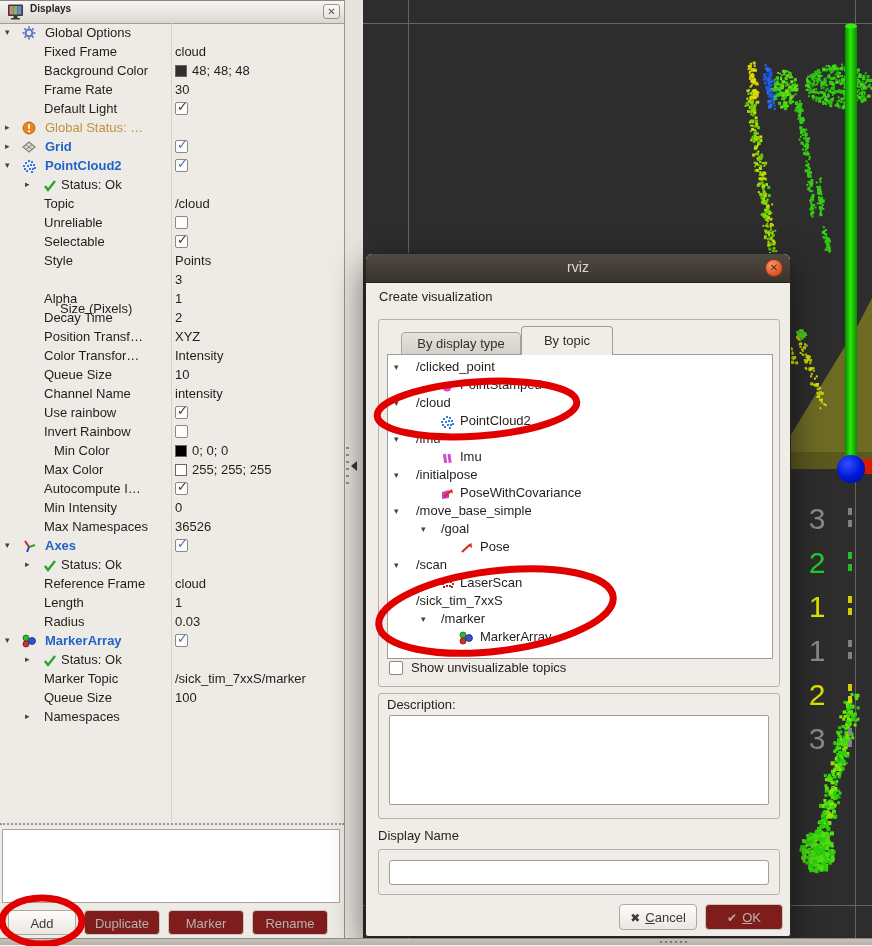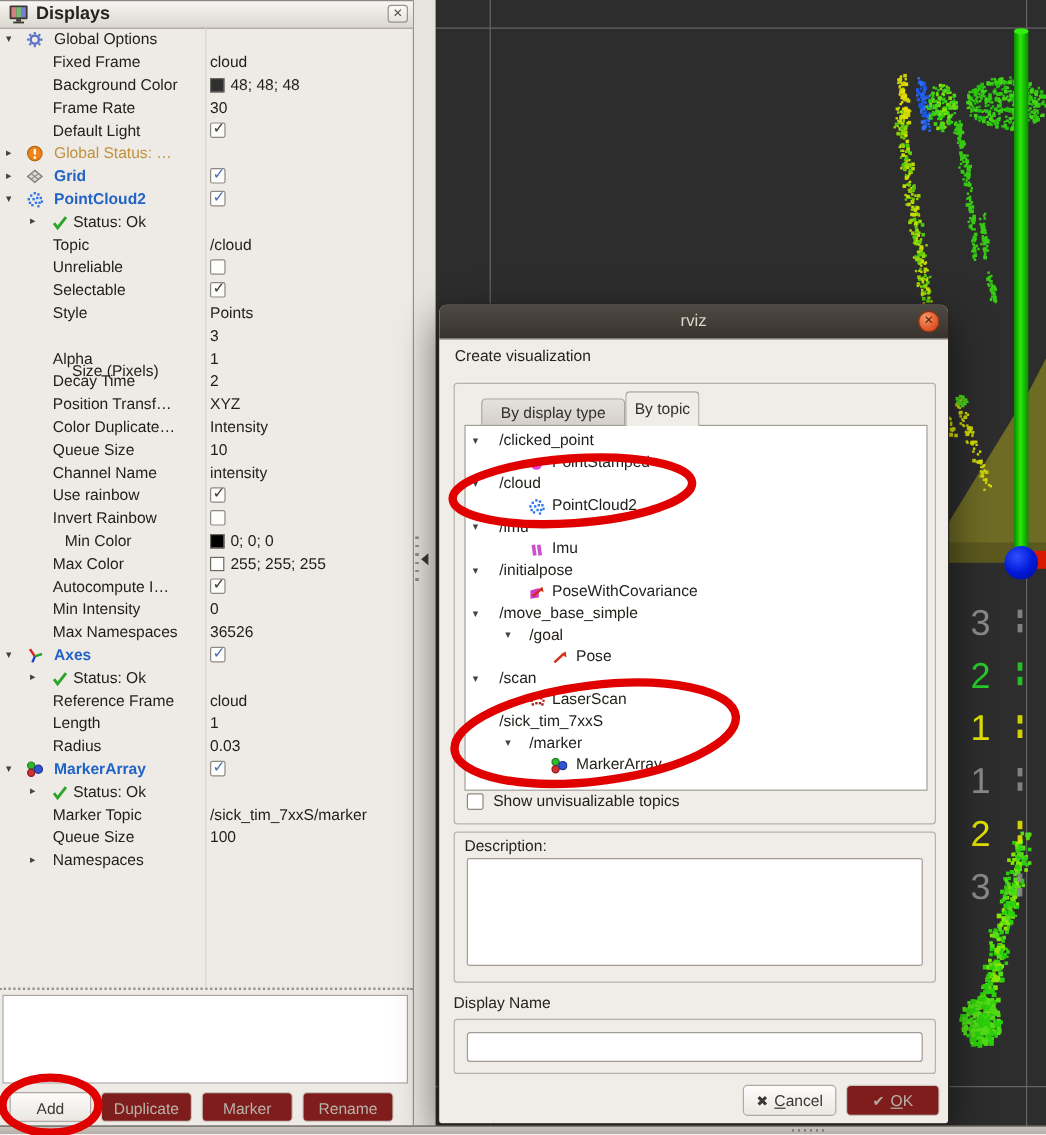--- a/index.html
+++ b/index.html
@@ -3,21 +3,21 @@
 <meta charset="utf-8">
 <style>
   html,body{margin:0;padding:0;background:#555;}
   #root{position:relative;width:872px;height:946px;overflow:hidden;background:#2d2d2d;
         font-family:"Liberation Sans","DejaVu Sans",sans-serif;-webkit-font-smoothing:antialiased;}
   
   .panel{position:absolute;left:0;top:0;width:344px;height:938px;background:#eeebe6;
          border-right:1px solid #98938c;z-index:5;}
   .panel-title{position:relative;height:22px;background:linear-gradient(#f8f6f3,#dbd7d0);
                border-top:1px solid #8d8982;border-bottom:1px solid #a29d96;}
-  .panel-title-text{position:absolute;left:30px;top:2px;font-size:15px;font-weight:bold;color:#26231f;}
+  .panel-title-text{position:absolute;left:30px;top:2px;font-size:10px;font-weight:bold;color:#26231f;}
   .panel-title-icon{position:absolute;left:7px;top:3px;}
   .panel-close{position:absolute;right:4px;top:3px;width:17px;height:15px;box-sizing:border-box;
                background:linear-gradient(#fbfaf8,#e6e3dd);border:1px solid #98938c;border-radius:3px;
                font-size:10px;line-height:13px;text-align:center;color:#55514b;cursor:default;}
   #disp-rows{position:absolute;left:0;top:23px;width:344px;height:800px;overflow:hidden;}
   .vsep{position:absolute;left:171px;top:0;width:1px;height:799px;background:#d7d3cc;}
   .drow{position:absolute;left:0;width:344px;height:19px;font-size:13px;color:#211e1a;}
   .drow .ar{position:absolute;top:3px;font-size:9px;color:#45423d;}
   .drow .ic{position:absolute;top:2px;width:14px;height:14px;}
   .drow .lb{position:absolute;top:1px;white-space:nowrap;}
@@ -51,21 +51,21 @@
   .dlg-title-text{display:block;text-align:center;line-height:27px;font-size:14px;color:#dcd8cf;}
   .dlg-close{position:absolute;right:7px;top:5px;width:18px;height:18px;box-sizing:border-box;border-radius:50%;
              background:radial-gradient(circle at 35% 30%,#f79a6a,#e05a2b 62%,#c4401a);
              border:1px solid #8f330f;color:#571f06;font-size:10px;font-weight:bold;text-align:center;line-height:16px;}
   .dlg-heading{position:absolute;left:13px;top:35px;font-size:13px;color:#26231f;}
   .group{position:absolute;border:1px solid #b6b1aa;border-radius:3px;box-sizing:border-box;}
   .tab-group{left:12px;top:65px;width:402px;height:368px;}
   .tab{position:absolute;font-size:13px;color:#33302b;text-align:center;box-sizing:border-box;cursor:default;}
   .tab.inactive{left:22px;top:12px;width:120px;height:23px;line-height:21px;
                 background:linear-gradient(#e5e1db,#d5d1ca);border:1px solid #a9a49d;border-radius:4px 4px 0 0;}
-  .tab.active{left:142px;top:6px;width:62px;height:29px;line-height:27px;background:#f0ede8;
+  .tab.active{left:142px;top:6px;width:92px;height:29px;line-height:27px;background:#f0ede8;
               border:1px solid #a19c95;border-bottom:none;border-radius:4px 4px 0 0;z-index:2;}
   .topic-tree{position:absolute;left:8px;top:34px;width:386px;height:305px;background:#fff;
               border:1px solid #a19c95;box-sizing:border-box;overflow:hidden;}
   .trow{position:absolute;left:0;width:100%;height:18px;font-size:13px;color:#211e1a;}
   .trow .ar{position:absolute;top:3px;font-size:9px;color:#45423d;}
   .trow .ic{position:absolute;top:2px;width:14px;height:14px;}
   .trow .lb{position:absolute;top:0;white-space:nowrap;}
   .unvis-row{position:absolute;left:10px;top:340px;height:18px;}
   .unvis-box{position:absolute;left:0;top:1px;width:14px;height:14px;box-sizing:border-box;background:#fff;
              border:1px solid #8d8982;border-radius:2px;}
@@ -2215,21 +2215,21 @@
         </div>
         <div class="drow" style="top: 286px;">
           <span class="lb" style="left: 44px;">Decay Time</span>
           <span class="vl">2</span>
         </div>
         <div class="drow" style="top: 305px;">
           <span class="lb" style="left: 44px;">Position Transf…</span>
           <span class="vl">XYZ</span>
         </div>
         <div class="drow" style="top: 324px;">
-          <span class="lb" style="left: 44px;">Color Duplicate…</span>
+          <span class="lb" style="left: 44px;">Color Transfor…</span>
           <span class="vl">Intensity</span>
         </div>
         <div class="drow" style="top: 343px;">
           <span class="lb" style="left: 44px;">Queue Size</span>
           <span class="vl">10</span>
         </div>
         <div class="drow" style="top: 362px;">
           <span class="lb" style="left: 44px;">Channel Name</span>
           <span class="vl">intensity</span>
         </div>

